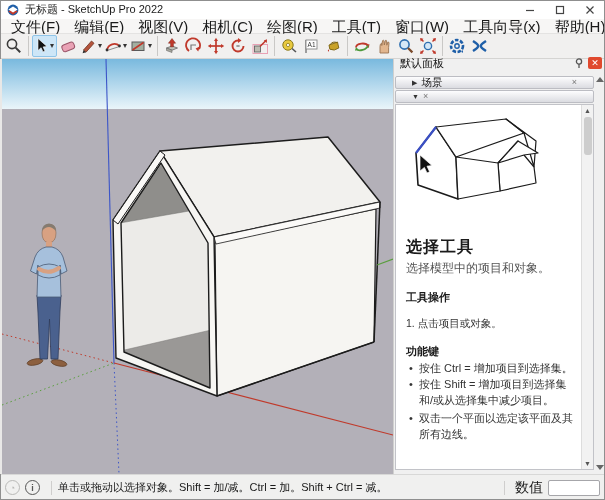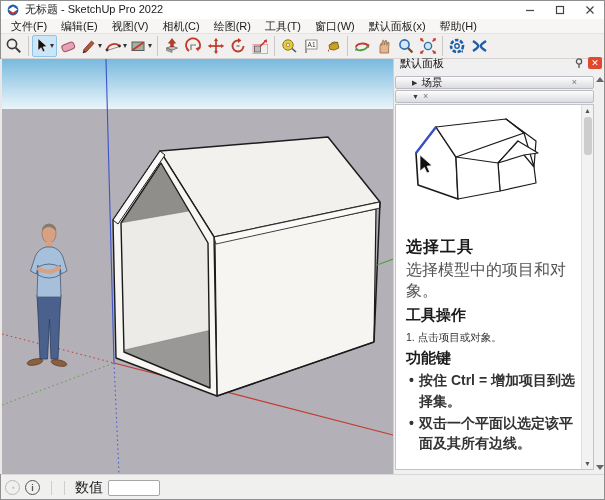--- a/index.html
+++ b/index.html
@@ -13,21 +13,21 @@
   #titlebar .app-icon { width:12px; height:12px; margin-right:6px; flex:none; }
   #titlebar .title { font-size:11px; color:#1a1a1a; }
   #titlebar .spacer { flex:1; }
   .winbtn { width:30px; height:19px; display:flex; align-items:center; justify-content:center;
             color:#444; font-size:11px; cursor:default; }
   .winbtn svg { display:block; }
 
   
   #menubar { height:15px; background:#F7F6F5; display:flex; align-items:center; padding-left:4px; flex:none;
              border-bottom:1px solid #E4E3E2; }
-  .menu-item { padding:0 7px; font-size:11px; color:#1a1a1a; line-height:15px; white-space:nowrap; }
+  .menu-item { padding:0 7px; font-size:15px; color:#1a1a1a; line-height:15px; white-space:nowrap; }
 
   
   #toolbar { height:25px; background:#F1F0EF; border-bottom:1px solid #D5D4D2; display:flex;
              align-items:center; padding:0 3px; flex:none; }
   .tbtn { height:22px; min-width:22px; display:flex; align-items:center; justify-content:center; border-radius:2px; }
   .tbtn svg { display:block; }
   .tbtn.active { background:#CDE6F7; border:1px solid #8FC4E8; }
   .tb-sep { width:1px; height:20px; background:#C9C8C6; margin:0 3px; flex:none; }
   .caret { font-size:8px; color:#333; margin-left:1px; margin-right:2px; line-height:22px; }
 
@@ -59,25 +59,25 @@
   .sb-thumb { width:8px; height:38px; background:#CDCDCD; border-radius:3px; margin-top:1px; flex:none; }
   .sb-fill { flex:1; }
   #tray-strip { width:10px; flex:none; display:flex; flex-direction:column; align-items:center; justify-content:space-between; padding:2px 0 4px 0; }
   .strip-arrow { width:0; height:0; }
   .strip-up { border-left:4px solid transparent; border-right:4px solid transparent; border-bottom:5px solid #666; }
   .strip-down { border-left:4px solid transparent; border-right:4px solid transparent; border-top:5px solid #666; }
 
   
   .ins-img { margin:2px 0 6px 0; }
   .ins-title { font-size:16px; font-weight:bold; color:#1b1b1b; letter-spacing:1px; }
-  .ins-sub { font-size:16px; color:#555; margin-top:2px; }
-  .ins-heading { font-size:15px; font-weight:bold; color:#1b1b1b; margin-top:4px; }
-  .ins-item { font-size:10.5px; color:#333; margin-top:5px; line-height:1.45; }
+  .ins-sub { font-size:12px; color:#555; margin-top:2px; }
+  .ins-heading { font-size:11px; font-weight:bold; color:#1b1b1b; margin-top:13px; }
+  .ins-item { font-size:10.5px; color:#333; margin-top:11px; line-height:1.45; }
   .ins-bullets { margin-top:2px; }
-  .ins-bullet { font-size:14px; color:#333; line-height:1.45; padding-left:13px; position:relative; margin-top:0;font-weight:bold; }
+  .ins-bullet { font-size:11px; color:#333; line-height:1.45; padding-left:13px; position:relative; margin-top:0; }
   .ins-bullet::before { content:"•"; position:absolute; left:3px; color:#333; }
 
   
   #statusbar { height:26px; flex:none; background:#F0F0EF; border-top:1px solid #D8D8D7; display:flex;
                align-items:center; padding:0 5px; }
   .status-icon { width:15px; height:15px; border-radius:50%; display:flex; align-items:center; justify-content:center;
                  font-size:9px; margin-right:5px; flex:none; }
   .status-icon.geo { border:1.5px solid #B9B9B7; color:#B9B9B7; }
   .status-icon.help { border:1.5px solid #555; color:#555; font-weight:bold; }
   .status-sep { width:1px; height:14px; background:#CFCECD; margin:0 6px; flex:none; }
@@ -117,21 +117,21 @@
   </div>
 
   <div id="menubar">
     <span class="menu-item">文件(F)</span>
     <span class="menu-item">编辑(E)</span>
     <span class="menu-item">视图(V)</span>
     <span class="menu-item">相机(C)</span>
     <span class="menu-item">绘图(R)</span>
     <span class="menu-item">工具(T)</span>
     <span class="menu-item">窗口(W)</span>
-    <span class="menu-item">默认面板(x)</span>
+    <span class="menu-item">工具向导(x)</span>
     <span class="menu-item">帮助(H)</span>
   </div>
 
   <div id="toolbar">
     <span class="tbtn">
       <svg width="18" height="18" viewBox="0 0 18 18">
         <circle cx="7" cy="7" r="4.6" fill="none" stroke="#3a3a3a" stroke-width="1.6"></circle>
         <line x1="10.6" y1="10.6" x2="15.2" y2="15.2" stroke="#3a3a3a" stroke-width="2"></line>
       </svg>
     </span>
@@ -405,20 +405,21 @@
 
               <div class="ins-title">选择工具</div>
               <div class="ins-sub">选择模型中的项目和对象。</div>
 
               <div class="ins-heading">工具操作</div>
               <div class="ins-item">1. 点击项目或对象。</div>
 
               <div class="ins-heading">功能键</div>
               <div class="ins-bullets">
                 <div class="ins-bullet">按住 Ctrl = 增加项目到选择集。</div>
+                <div class="ins-bullet">按住 Shift = 增加项目到选择集和/或从选择集中减少项目。</div>
               </div>
 
               <div class="ins-bullets">
                 <div class="ins-bullet">双击一个平面以选定该平面及其所有边线。</div>
 
               </div>
             </div>
 
             <div id="instructor-scroll">
               <span class="sb-arrow">▲</span>
@@ -434,18 +435,19 @@
           <span class="strip-arrow strip-down"></span>
         </div>
       </div>
     </div>
   </div>
 
   <div id="statusbar">
     <span class="status-icon geo">◔</span>
     <span class="status-icon help">i</span>
     <span class="status-sep"></span>
+    <span id="status-hint">单击或拖动以选择对象。Shift = 加/减。Ctrl = 加。Shift + Ctrl = 减。</span>
     <span class="status-sep"></span>
     <span id="vcb-label">数值</span>
     <input id="vcb-input" value="" style="">
   </div>
 
 </div>
 
 </body></html>

